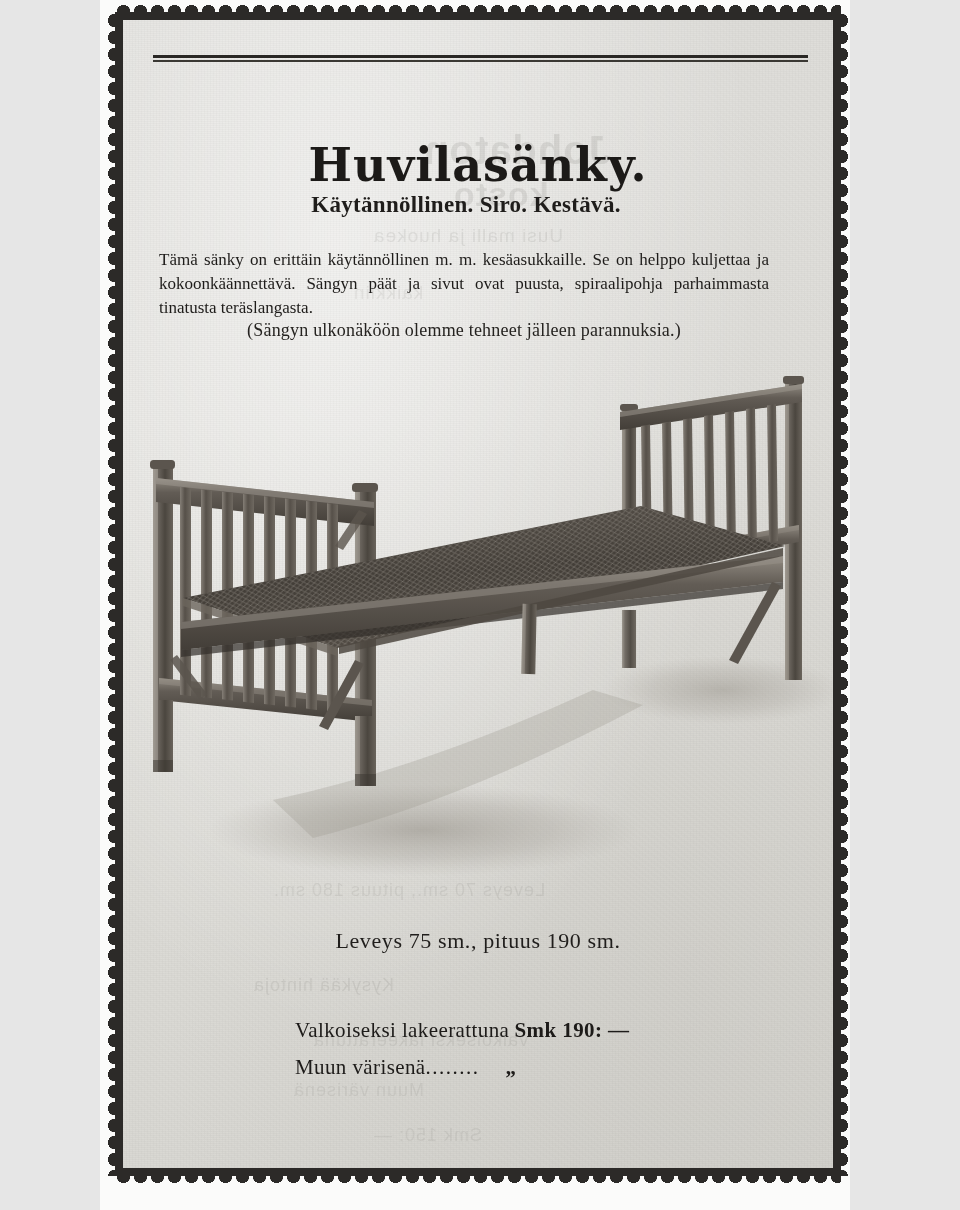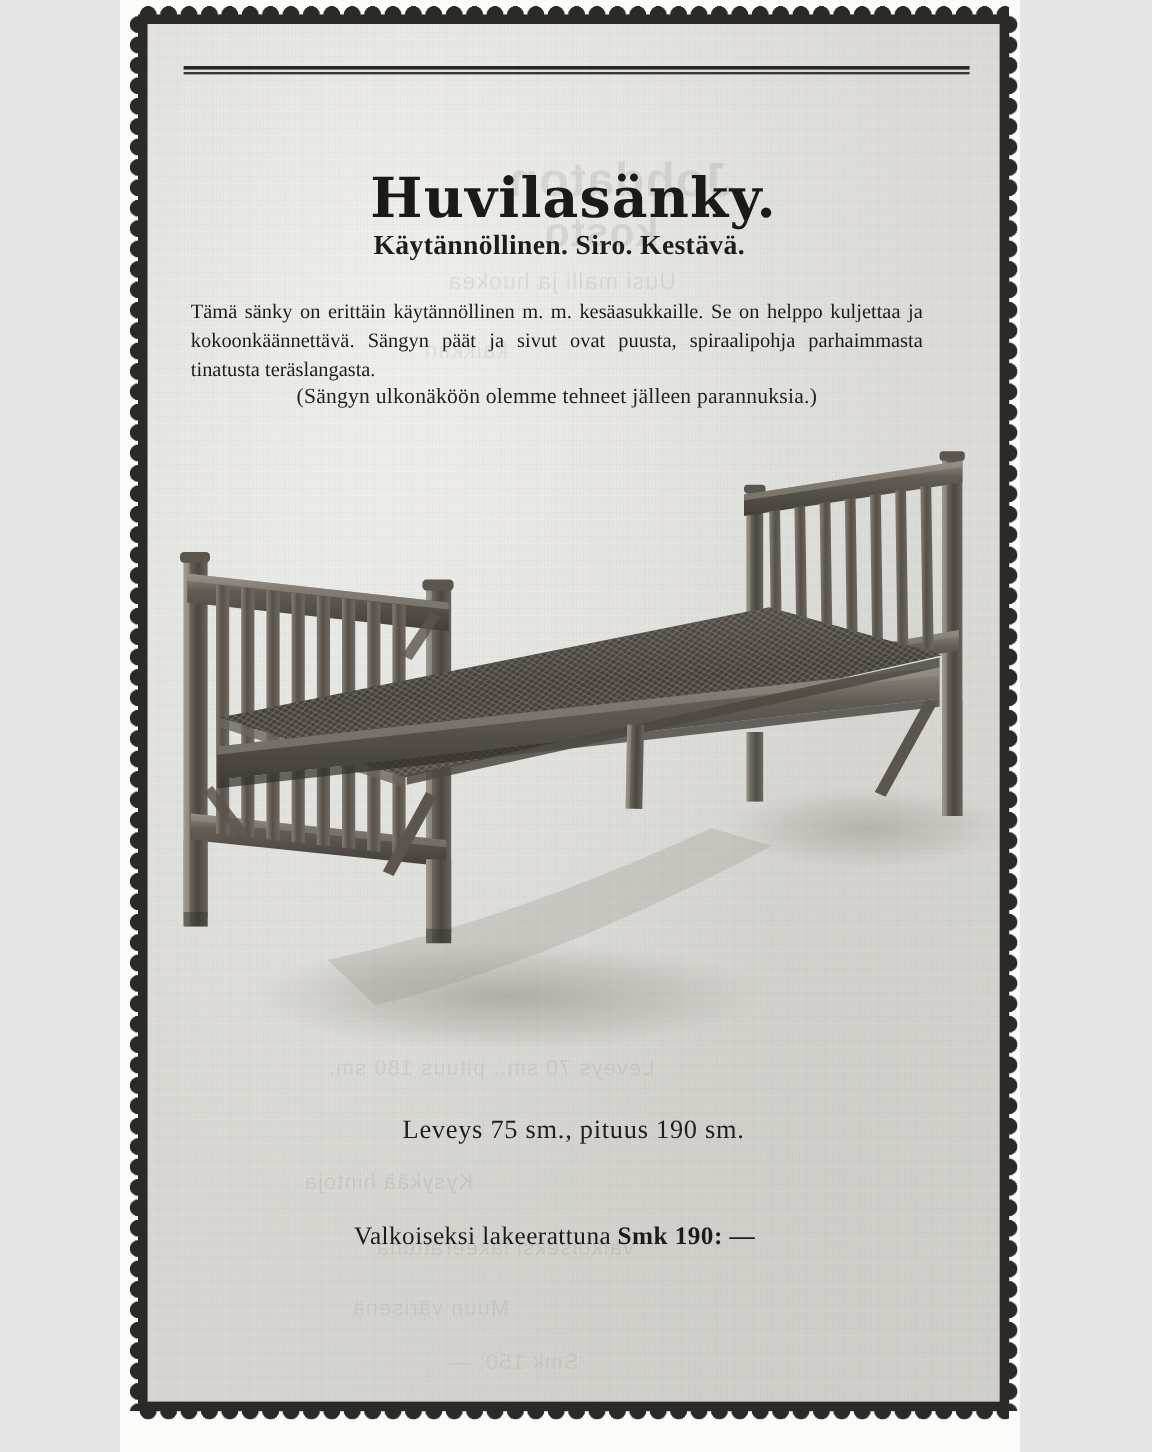--- a/index.html
+++ b/index.html
@@ -360,16 +360,19 @@
       </svg>
     </div>
 
     <div class="dims">Leveys 75 sm., pituus 190 sm.</div>
 
     <div class="prices">
       <div class="price-row">
         <span class="price-label">Valkoiseksi lakeerattuna</span>
         <span class="price-value">Smk 190: —</span>
       </div>
+      <div class="price-row">
+        <span class="price-label">Muun värisenä</span><span class="dots">........</span><span class="ditto">„</span>
+      </div>
     </div>
 
   </div>
 </div>
 
 </body></html>

